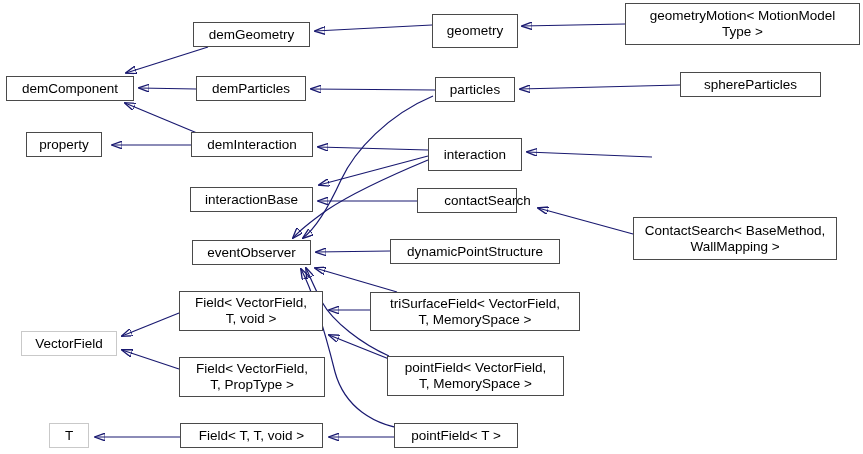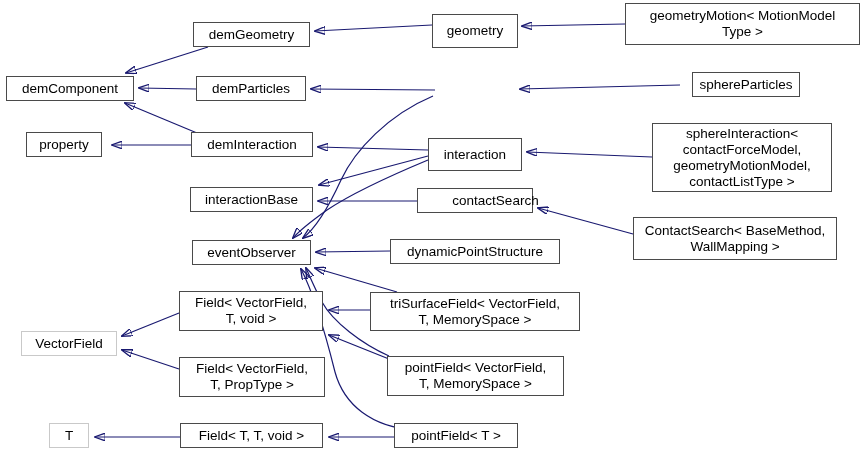--- a/index.html
+++ b/index.html
@@ -76,30 +76,27 @@
     <path marker-end="url(#arrow)" d="M414,437 L329,437"></path>
     <path marker-end="url(#arrow)" d="M180,437 L95,437"></path>
   </svg>
 
   <div class="node" style="left:6px;   top:76px;  width:128px; height:25px;">demComponent</div>
   <div class="node" style="left:193px; top:22px;  width:117px; height:25px;">demGeometry</div>
   <div class="node" style="left:432px; top:14px;  width:86px;  height:34px;">geometry</div>
   <div class="node" style="left:625px; top:3px;   width:235px; height:42px;">geometryMotion&lt; MotionModel
 Type &gt;</div>
   <div class="node" style="left:196px; top:76px;  width:110px; height:25px;">demParticles</div>
-  <div class="node" style="left:680px; top:72px;  width:108px; height:25px;margin-left:12px;">sphereParticles</div>
+  <div class="node" style="left:435px; top:77px;  width:80px;  height:25px;">particles</div>
+  <div class="node" style="left:680px; top:72px;  width:141px; height:25px;">sphereParticles</div>
   <div class="node" style="left:26px;  top:132px; width:76px;  height:25px;">property</div>
   <div class="node" style="left:191px; top:132px; width:122px; height:25px;">demInteraction</div>
   <div class="node" style="left:428px; top:138px; width:94px;  height:33px;">interaction</div>
-  <div class="node" style="left:652px; top:123px; width:180px; height:69px;">sphereInteraction&lt;
-contactForceModel,
-geometryMotionModel,
-contactListType &gt;</div>
   <div class="node" style="left:190px; top:187px; width:123px; height:25px;">interactionBase</div>
-  <div class="node" style="left:417px; top:188px; width:116px; height:25px;padding-left:44px;">contactSearch</div>
+  <div class="node" style="left:417px; top:188px; width:100px; height:25px;padding-left:44px;">contactSearch</div>
   <div class="node" style="left:633px; top:217px; width:204px; height:43px;">ContactSearch&lt; BaseMethod,
 WallMapping &gt;</div>
   <div class="node" style="left:192px; top:240px; width:119px; height:25px;">eventObserver</div>
   <div class="node" style="left:390px; top:239px; width:170px; height:25px;">dynamicPointStructure</div>
   <div class="node" style="left:179px; top:291px; width:144px; height:40px;">Field&lt; VectorField,
 T, void &gt;</div>
   <div class="node" style="left:370px; top:292px; width:210px; height:39px;text-align:center;">triSurfaceField&lt; VectorField,
 T, MemorySpace &gt;</div>
   <div class="node muted" style="left:21px; top:331px; width:96px; height:25px;">VectorField</div>
   <div class="node" style="left:179px; top:357px; width:146px; height:40px;">Field&lt; VectorField,

